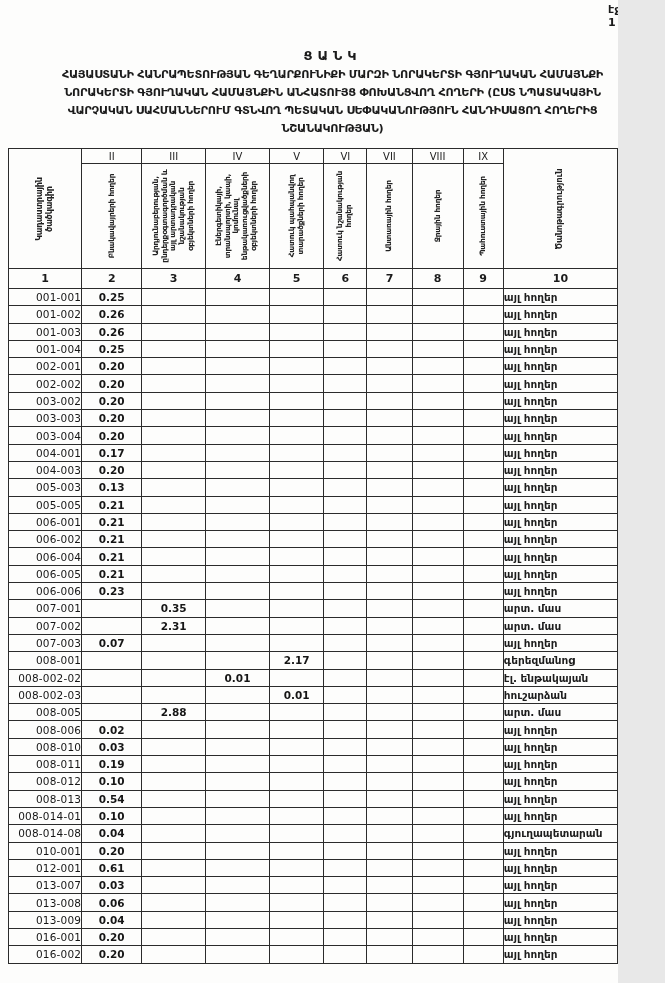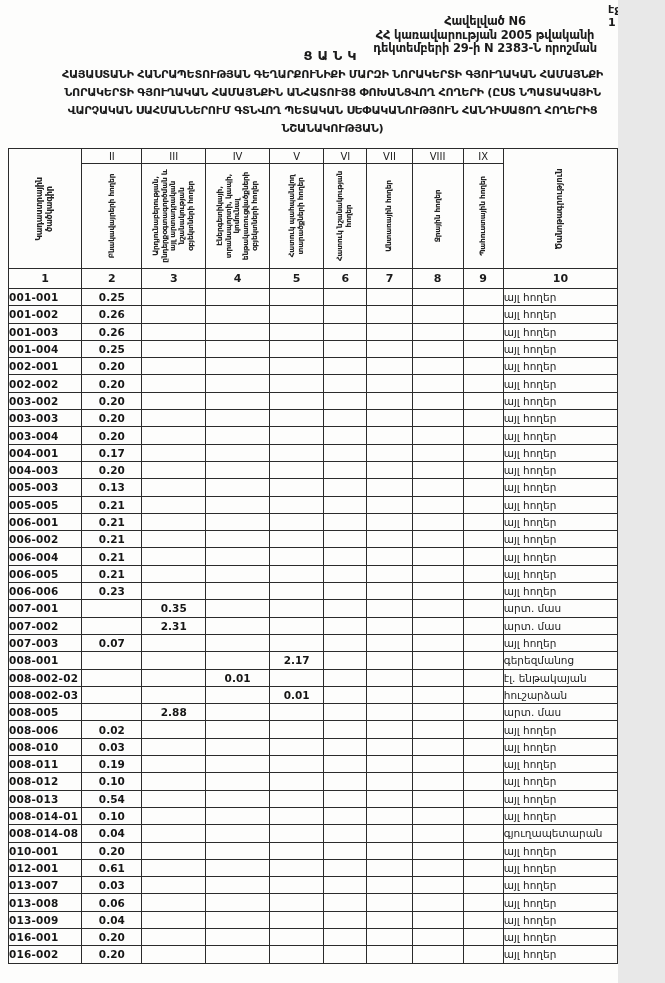--- a/index.html
+++ b/index.html
@@ -38,34 +38,29 @@
     position:absolute; left:50%; top:50%;
     transform:translate(-50%,-50%) rotate(-90deg);
     width:98px; text-align:center; font-size:7.4px; font-weight:600;
     line-height:1.18; letter-spacing:-0.2px; color:#222;
   }
   td.corner .rot{width:110px; font-size:8.2px;}
   td.notehead .rot{width:112px; font-size:8.4px;}
   tr.num-row{height:20px;}
   tr.num-row td{text-align:center; font-weight:bold; font-size:11px;}
   tr.data-row{height:17.3px;}
-  td.code{padding-left:4px; font-weight:700; letter-spacing:0.2px; color:#161616;}
+  td.code{padding-left:4px; font-weight:400; letter-spacing:0.2px; color:#161616;text-align:right;}
   td.val{text-align:center; font-weight:700; color:#161616;}
-  td.note{padding-left:4px; font-weight:400; color:#1d1d1d; position:relative; white-space:nowrap;margin-left:28px;}
+  td.note{padding-left:4px; font-weight:700; color:#1d1d1d; position:relative; white-space:nowrap;margin-left:28px;}
 </style>
 </head>
 <body>
 
 <div class="page">
   <div class="pageno">էջ 1</div>
-  <div class="annex">
-      <div>Հավելված N6</div>
-      <div>ՀՀ կառավարության 2005 թվականի</div>
-      <div>դեկտեմբերի 29-ի N 2383-Ն որոշման</div>
-    </div>
   <div class="doctitle">ՑԱՆԿ</div>
   <div class="subtitle">
       <div>ՀԱՅԱՍՏԱՆԻ ՀԱՆՐԱՊԵՏՈՒԹՅԱՆ ԳԵՂԱՐՔՈՒՆԻՔԻ ՄԱՐԶԻ ՆՈՐԱԿԵՐՏԻ ԳՅՈՒՂԱԿԱՆ ՀԱՄԱՅՆՔԻ</div>
       <div>ՆՈՐԱԿԵՐՏԻ ԳՅՈՒՂԱԿԱՆ ՀԱՄԱՅՆՔԻՆ ԱՆՀԱՏՈՒՅՑ ՓՈԽԱՆՑՎՈՂ ՀՈՂԵՐԻ (ԸՍՏ ՆՊԱՏԱԿԱՅԻՆ</div>
       <div>ՎԱՐՉԱԿԱՆ ՍԱՀՄԱՆՆԵՐՈՒՄ ԳՏՆՎՈՂ ՊԵՏԱԿԱՆ ՍԵՓԱԿԱՆՈՒԹՅՈՒՆ ՀԱՆԴԻՍԱՑՈՂ ՀՈՂԵՐԻՑ</div>
       <div>ՆՇԱՆԱԿՈՒԹՅԱՆ)</div>
     </div>
 
   <table class="land">
     <colgroup>

